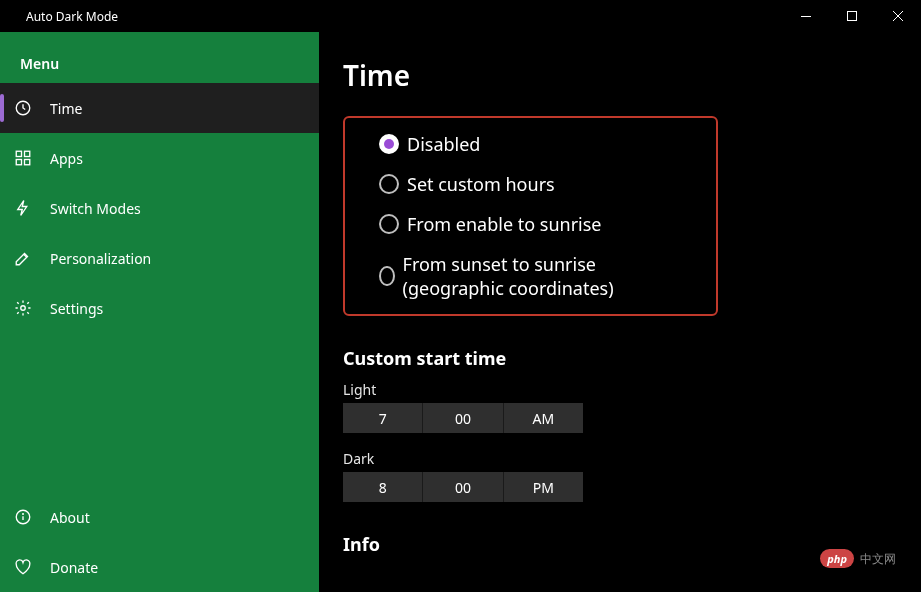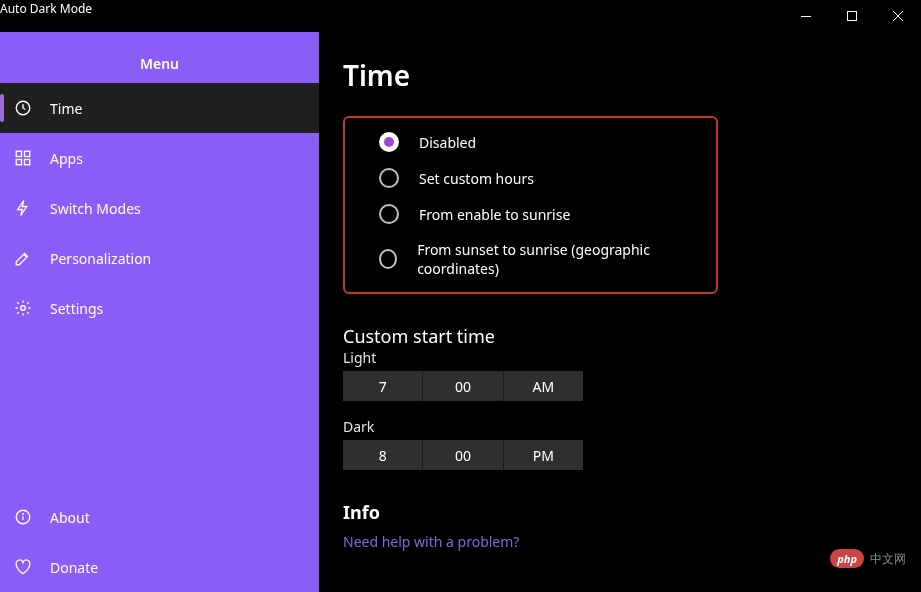--- a/index.html
+++ b/index.html
@@ -1,46 +1,46 @@
 <!DOCTYPE html>
 <html><head>
   <meta charset="utf-8">
   <style>
     * { margin:0; padding:0; box-sizing:border-box; font-family:"Segoe UI",system-ui,sans-serif; }
     body { width:921px; height:592px; background:#000; color:#fff; overflow:hidden; position:relative; }
-    .titlebar { height:32px; display:flex; padding-left:0; }
+    .titlebar { height:32px; display:flex; align-items:center; padding-left:26px; }
     .titlebar-title { font-size:12px; color:#fff; }
     .win-controls { display:flex; margin-left:auto; }
     .win-btn { width:46px; height:32px; display:flex; align-items:center; justify-content:center; color:#fff; }
     .app { display:flex; height:560px; }
-    .sidebar { width:319px; background:#8b5cf6; display:flex; flex-direction:column;text-align:center; }
+    .sidebar { width:319px; background:#15803d; display:flex; flex-direction:column; }
     .menu-header { font-size:14px; font-weight:600; color:#fff; padding:22px 20px 10px 20px; }
     .nav { display:flex; flex-direction:column; }
     .nav-item { height:50px; display:flex; align-items:center; padding-left:14px; gap:18px; color:#fff; font-size:14px; cursor:pointer; position:relative; }
     .nav-item.active { background:#1f1f1f; }
     .nav-item.active::before { content:""; position:absolute; left:0; top:11px; bottom:11px; width:4px; background:#9c6bd3; border-radius:2px; }
     .nav-icon { width:18px; height:18px; display:flex; align-items:center; justify-content:center; color:#fff; }
     .filler { flex:1; }
     .content { flex:1; padding:24px 24px 0 24px; overflow:hidden; position:relative; }
     .page-title { font-size:28px; font-weight:600; margin-bottom:22px; }
     .radio-group { border:2px solid #c0392b; border-radius:6px; padding:14px 18px 14px 18px; width:375px; display:flex; flex-direction:column; gap:16px; }
-    .radio-row { display:flex; align-items:center; gap:20px; font-size:14px; cursor:pointer;padding-left:16px; }
+    .radio-row { display:flex; align-items:center; gap:8px; font-size:18px; cursor:pointer;padding-left:16px; }
     .radio-outer { width:20px; height:20px; border:2px solid #bfbfbf; border-radius:50%; display:flex; align-items:center; justify-content:center; }
     .radio-outer.selected { border-color:#fff; background:#fff; }
     .radio-inner { width:10px; height:10px; border-radius:50%; }
     .radio-outer.selected .radio-inner { background:#9a4cd6; }
-    .section-h { font-size:18px; font-weight:400; margin-top:30px; }
+    .section-h { font-size:18px; font-weight:700; margin-top:30px; margin-bottom:10px; }
     .time-label { font-size:14px; color:#e5e5e5; margin-bottom:4px; }
     .time-row { display:flex; width:240px; margin-bottom:16px; }
     .time-seg { flex:1; height:30px; background:#2f2f2f; display:flex; align-items:center; justify-content:center; font-size:14px; color:#fff; border-right:1px solid #1a1a1a; cursor:pointer; }
     .time-seg:last-child { border-right:none; }
     .info-h { font-size:18px; font-weight:700; margin-top:30px; margin-bottom:8px; }
     .info-text { font-size:14px; color:#e6e6e6; margin-bottom:20px; }
     .help-link { font-size:14px; color:#8566d9; cursor:pointer; }
-    .watermark { position:absolute; right:15px; bottom:24px; display:flex; align-items:center; gap:6px; font-size:12px; color:#8a8a8a; }
+    .watermark { position:absolute; right:25px; bottom:24px; display:flex; align-items:center; gap:6px; font-size:12px; color:#8a8a8a; }
     .wm-badge { background:#c44; color:#fff; font-weight:700; font-size:11px; padding:2px 7px; border-radius:10px; font-style:italic; }
     svg { display:block; }
   </style>
 </head>
 <body>
 
 <div class="titlebar">
   <span class="titlebar-title">Auto Dark Mode</span>
   <div class="win-controls">
     <div class="win-btn">
@@ -173,20 +173,19 @@
       <div class="time-seg">AM</div>
     </div>
     <div class="time-label">Dark</div>
     <div class="time-row">
       <div class="time-seg">8</div>
       <div class="time-seg">00</div>
       <div class="time-seg">PM</div>
     </div>
 
     <h2 class="info-h">Info</h2>
-    <div class="help-link">Need help with a problem?</div>
   </div>
 </div>
 
 <div class="watermark">
   <span class="wm-badge">php</span>
   <span>中文网</span>
 </div>
 
 </body></html>

